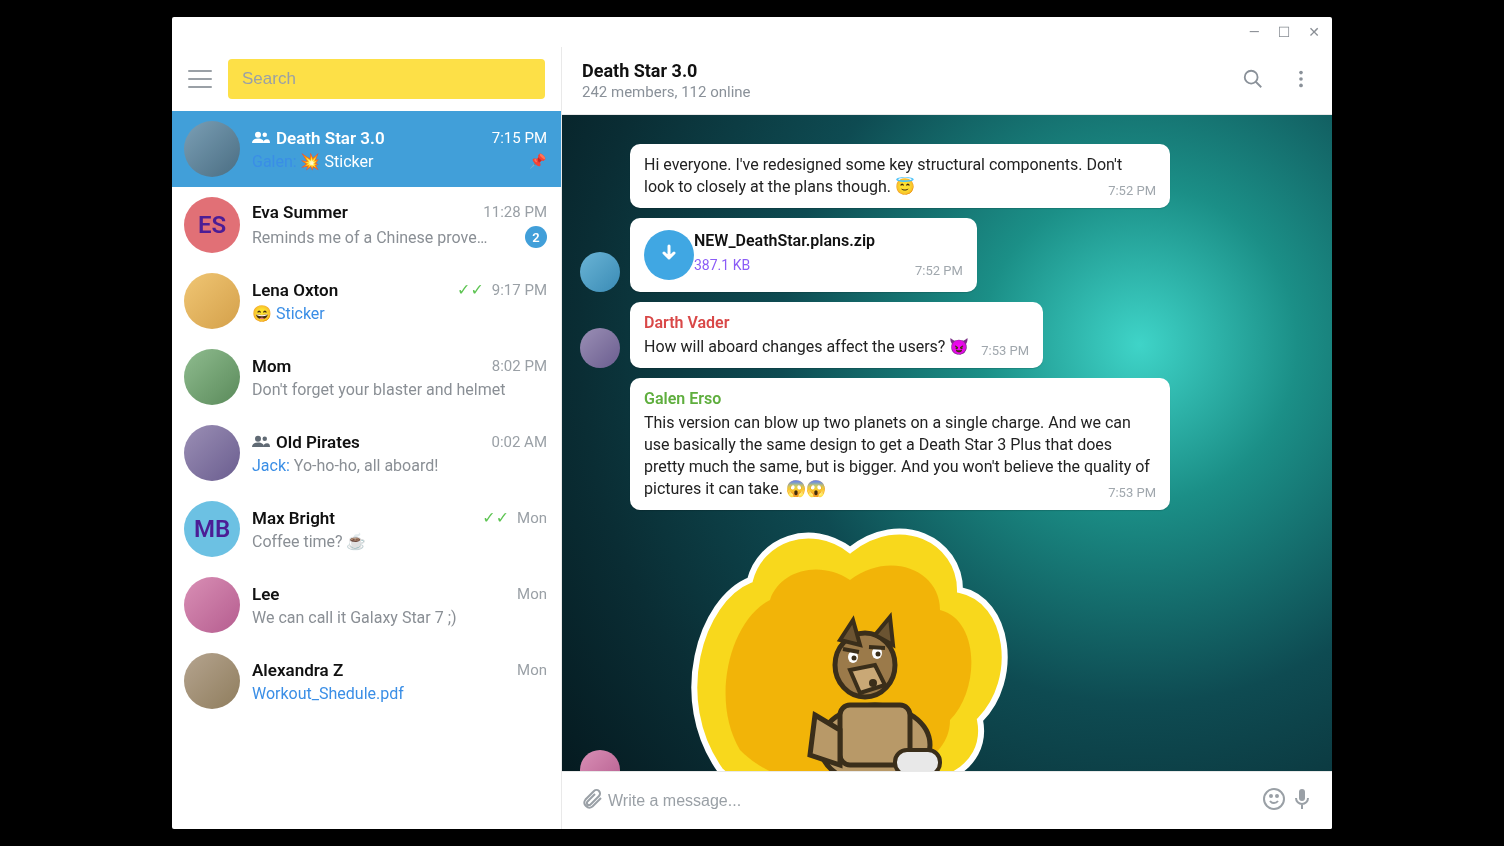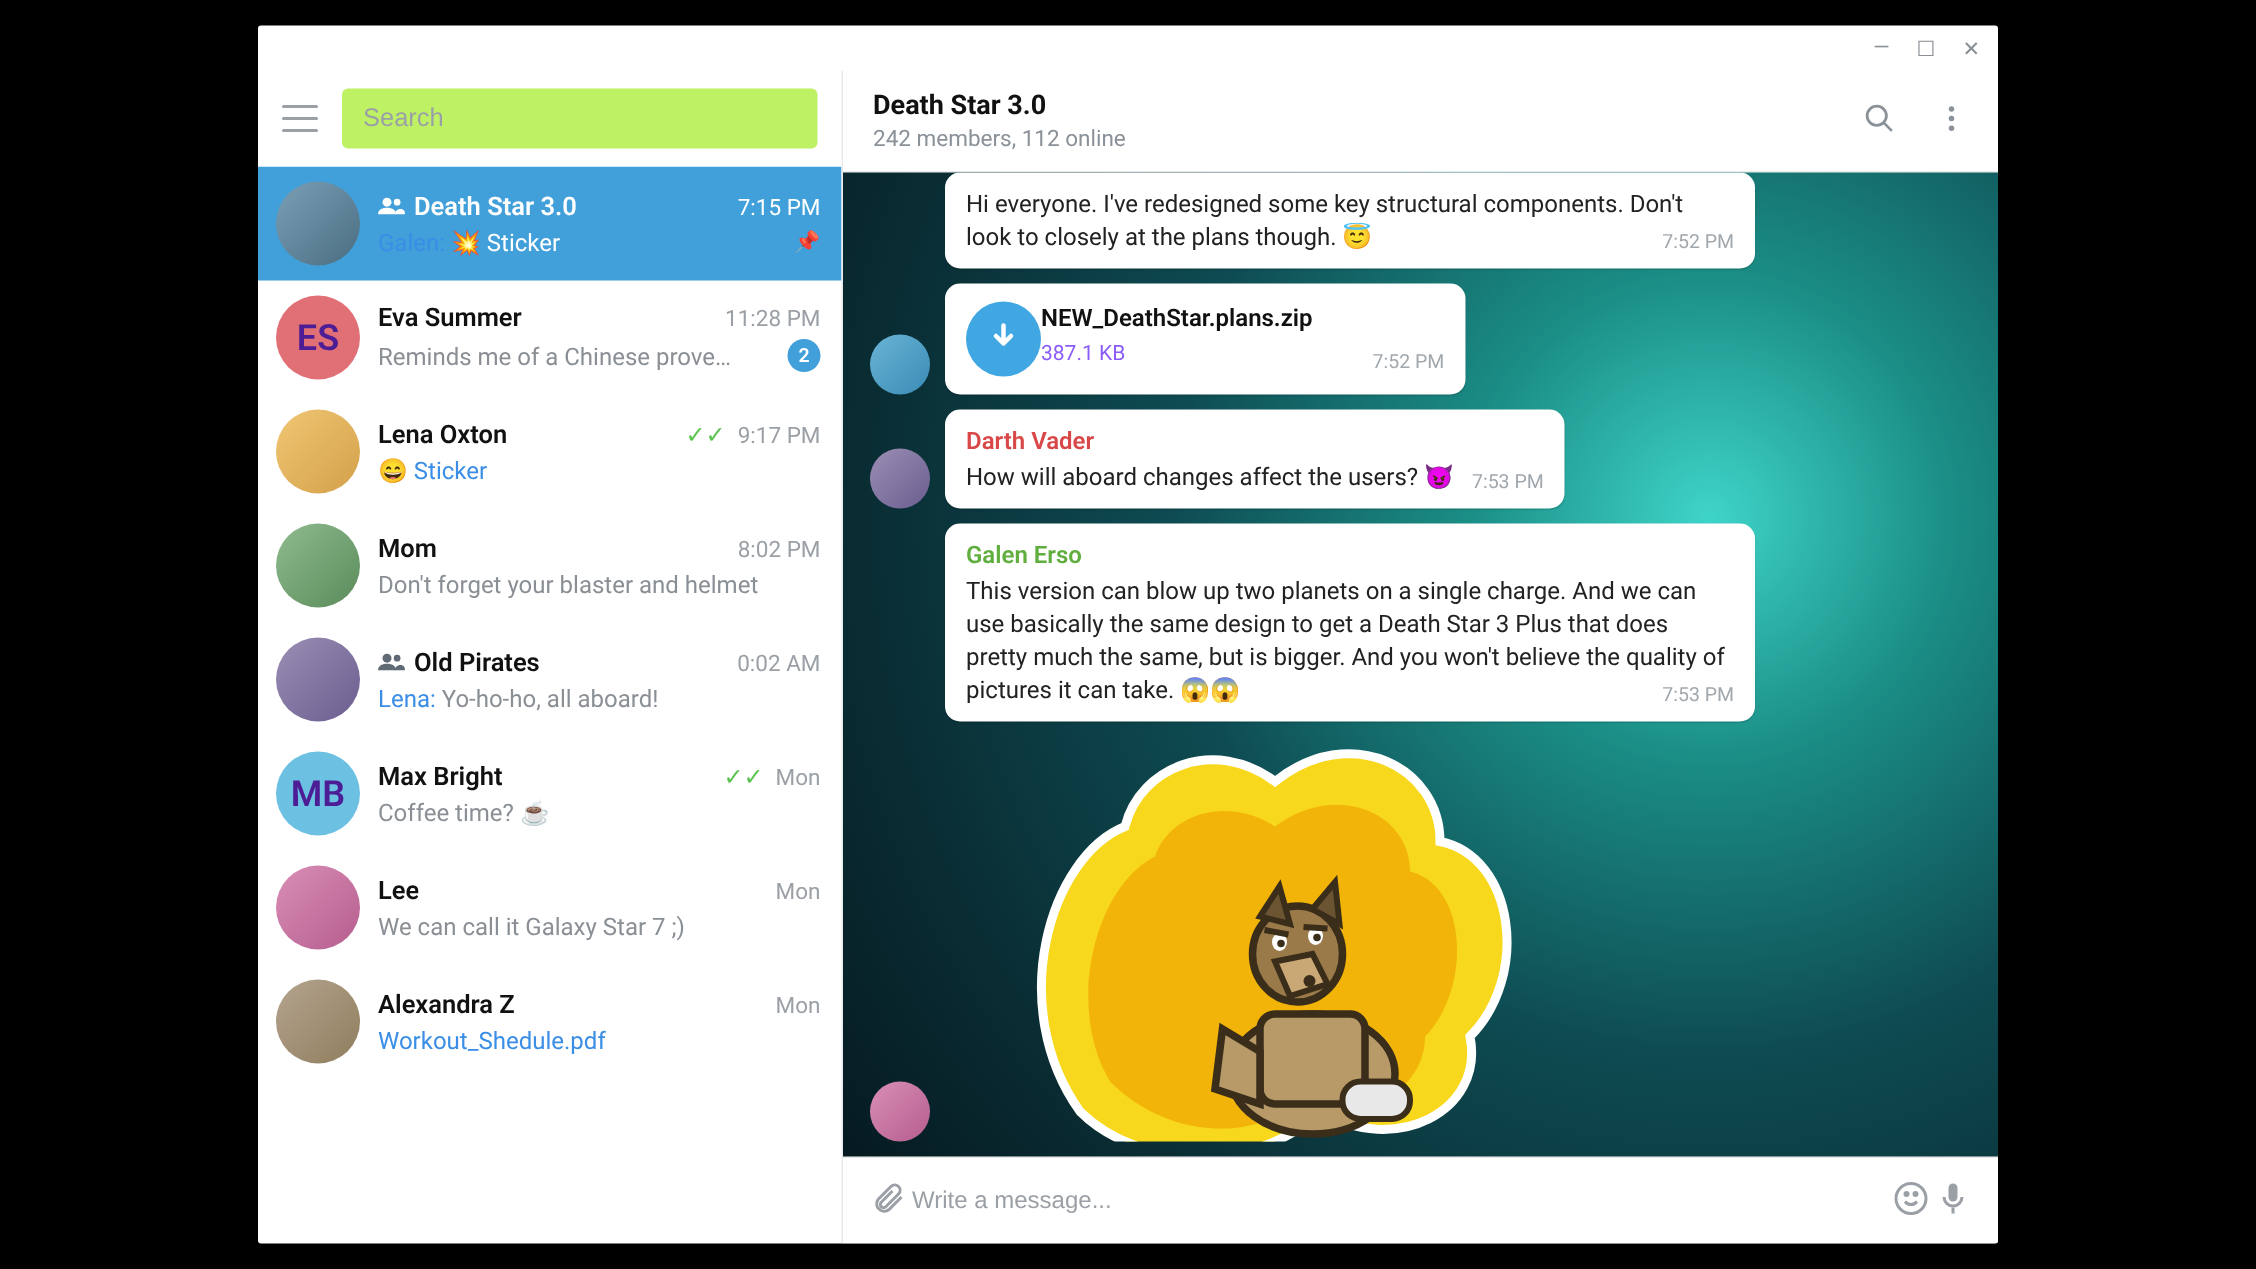--- a/index.html
+++ b/index.html
@@ -26,21 +26,21 @@
   .content { flex: 1; display: flex; overflow: hidden; }
 
   
   .left { width: 390px; border-right: 1px solid #e9e9e9; display: flex; flex-direction: column; }
   .left-header {
     height: 64px; display: flex; align-items: center; gap: 16px; padding: 0 16px;
   }
   .hamburger { width: 24px; height: 18px; display:flex; flex-direction:column; justify-content:space-between; cursor:pointer; }
   .hamburger div { height: 2px; background:#9aa0a6; border-radius:1px; }
   .search {
-    flex:1; height: 40px; background:#bef264; border-radius:4px;
+    flex:1; height: 40px; background:#fde047; border-radius:4px;
     display:flex; align-items:center; padding:0 14px;
   }
   .search input { border:none; background:transparent; outline:none; font-size:17px; color:#444; width:100%; }
   .search input::placeholder { color:#9aa0a6; }
 
   .chats { flex:1; overflow:hidden; }
   .chat-row {
     display:flex; align-items:center; gap:12px; padding:10px 14px 10px 12px;
     cursor:pointer;
   }
@@ -74,21 +74,21 @@
     height: 68px; display:flex; align-items:center; padding:0 20px; gap:16px;
     border-bottom:1px solid #e9e9e9;
   }
   .chat-header-info { display:flex; flex-direction:column; }
   .chat-title { font-size:18px; font-weight:700; color:#111; }
   .chat-sub { font-size:15px; color:#8a9199; margin-top:2px; }
   .header-actions { margin-left:auto; display:flex; gap:26px; color:#8a9199; }
   .icon-btn { cursor:pointer; }
 
   .messages {
-    flex:1; position:relative; overflow:hidden; padding:0 18px 0 18px;
+    flex:1; position:relative; overflow:hidden; padding:29px 18px 0 18px;
     background: radial-gradient(circle at 75% 35%, #3fd4c8 0%, #1b8f87 22%, #0e4b52 50%, #0a2d34 78%, #051a20 100%);
   }
   .msg-row { display:flex; gap:10px; margin-bottom:10px; align-items:flex-end; }
   .msg-avatar { width:40px; height:40px; border-radius:50%; flex:none; background:#888; }
   .msg-spacer { width:40px; flex:none; }
   .bubble {
     background:#fff; border-radius:10px; padding:10px 14px 8px 14px; max-width:540px;
     font-size:16px; color:#222; line-height:1.38; position:relative;
     box-shadow: 0 1px 1px rgba(0,0,0,.15);
   }
@@ -211,21 +211,21 @@
         <span><svg class="group-icon" viewBox="0 0 24 16" fill="#606a74">
                     <circle cx="8" cy="5" r="4"></circle>
                     <circle cx="17" cy="5" r="3"></circle>
                     <path d="M0 16c0-4 3-6 8-6s8 2 8 6"></path>
                     <path d="M15 16c0-3 2-5 5-5s4 2 4 5"></path>
                   </svg></span>
         <span class="chat-name">Old Pirates</span>
         <span class="chat-time">0:02 AM</span>
       </div>
       <div class="chat-bottom">
-        <span class="chat-snippet"><span class="blue">Lena: </span>Yo-ho-ho, all aboard!</span>
+        <span class="chat-snippet"><span class="blue">Jack: </span>Yo-ho-ho, all aboard!</span>
 
       </div>
     </div>
           </div>
           <div class="chat-row">
     <div class="avatar" style="background:#6cc1e3">MB</div>
     <div class="chat-body">
       <div class="chat-top">
 
         <span class="chat-name">Max Bright</span>

